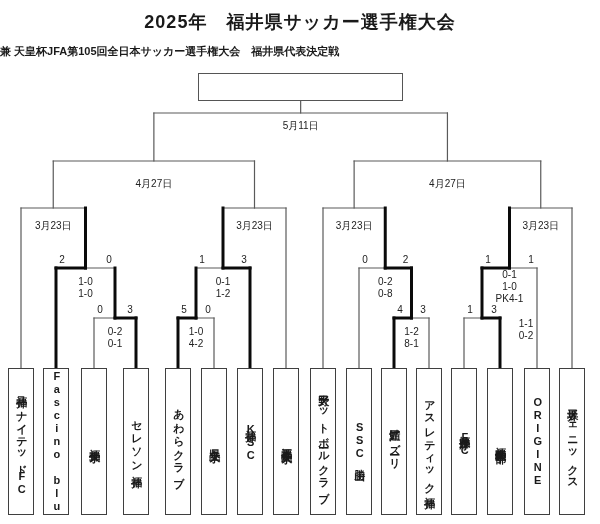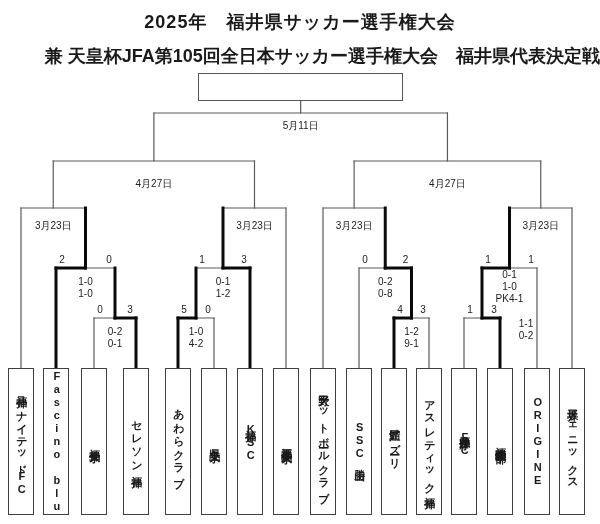--- a/index.html
+++ b/index.html
@@ -1,21 +1,21 @@
 <!DOCTYPE html>
 <html><head>
 <meta charset="utf-8">
 <style>
   html,body{margin:0;padding:0;background:#fff;}
   body{width:600px;height:524px;font-family:"Liberation Sans","DejaVu Sans",sans-serif;color:#1a1a1a;}
   #stage{position:relative;width:600px;height:524px;background:#fff;overflow:hidden;}
   .title{position:absolute;top:10px;left:0;width:100%;text-align:center;
          font-size:18px;font-weight:bold;letter-spacing:1px;white-space:nowrap;}
-  .subtitle{position:absolute;top:44px;left:0;width:100%;text-align:right;
-         font-size:18px;font-weight:bold;white-space:nowrap;}
+  .subtitle{position:absolute;top:44px;left:0;width:100%;text-align:left;
+         font-size:11px;font-weight:bold;white-space:nowrap;}
   #bracket-svg{position:absolute;left:0;top:0;pointer-events:none;}
   .champion-box{position:absolute;width:205px;height:28px;border:1.5px solid #555;
          box-sizing:border-box;background:#fff;}
   .team-box{position:absolute;width:26px;height:147px;border:1.2px solid #3f3f3f;
          box-sizing:border-box;background:#fff;display:flex;}
   .team-name{margin:auto;writing-mode:vertical-rl;text-orientation:upright;
          font-size:11px;font-weight:bold;letter-spacing:1px;line-height:1.05;white-space:nowrap;}
   .score{position:absolute;font-size:10px;line-height:11px;color:#222;
          transform:translateX(-50%);white-space:nowrap;}
   .detail{position:absolute;font-size:10px;line-height:12px;text-align:center;color:#222;
@@ -143,21 +143,21 @@
     <div class="score" style="left: 184px; top: 304px;">5</div>
     <div class="score" style="left: 208px; top: 304px;">0</div>
     <div class="detail" style="left: 196px; top: 326px;">
       <div>1-0</div>
       <div>4-2</div>
     </div>
     <div class="score" style="left: 400px; top: 304px;">4</div>
     <div class="score" style="left: 423px; top: 304px;">3</div>
     <div class="detail" style="left: 411.5px; top: 326px;">
       <div>1-2</div>
-      <div>9-1</div>
+      <div>8-1</div>
     </div>
     <div class="score" style="left: 470px; top: 304px;">1</div>
     <div class="score" style="left: 494px; top: 304px;">3</div>
     <div class="detail" style="left: 482px; top: 318px; margin-left: 44px;">
       <div>1-1</div>
       <div>0-2</div>
     </div>
     <div class="score" style="left: 62px; top: 254px;">2</div>
     <div class="score" style="left: 109px; top: 254px;">0</div>
     <div class="detail" style="left: 85.5px; top: 276px;">

